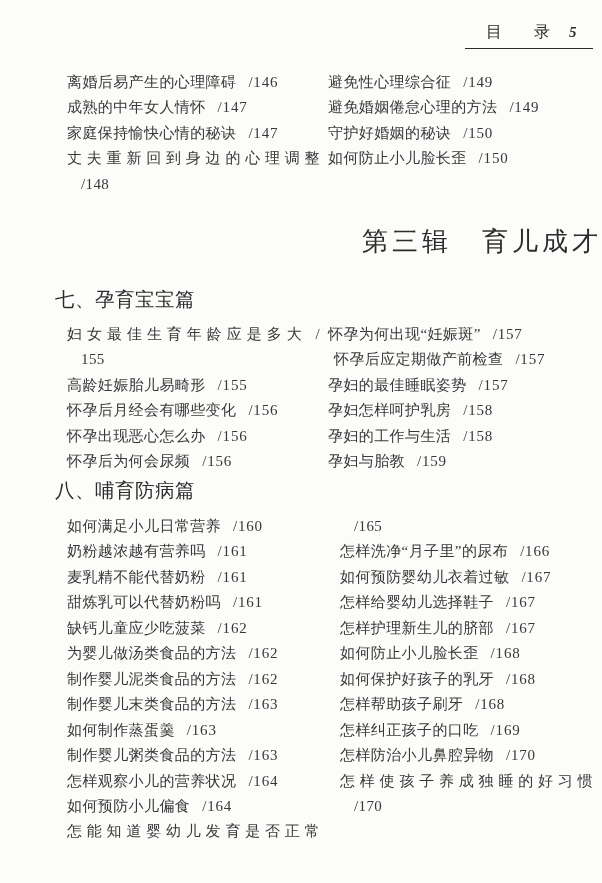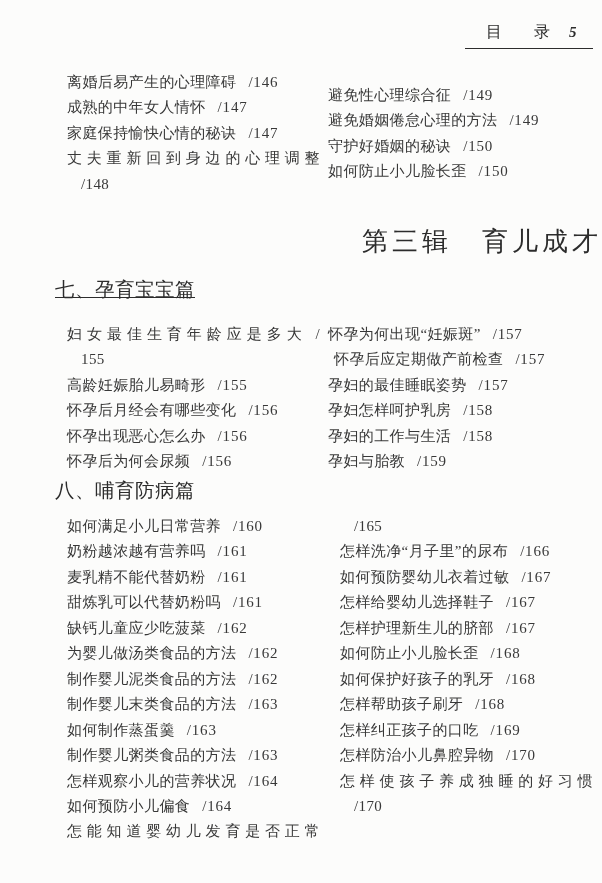--- a/index.html
+++ b/index.html
@@ -41,28 +41,28 @@
     letter-spacing:4px;
     color:var(--ink-dark);
   }
   .sec-title{
     position:absolute;left:55px;margin:0;
     font-size:19.5px;font-weight:normal;
     letter-spacing:0.5px;
     color:var(--ink-dark);
     white-space:nowrap;
   }
-  .sec-title-7{top:276px;text-decoration:underline;}
+  .sec-title-7{top:286px;}
   .sec-title-8{top:477px;}
   
   .toc-cols{
     position:absolute;left:67px;width:510px;
     display:flex;align-items:flex-start;
   }
-  .toc-block-1{top:70px;align-items:center;}
+  .toc-block-1{top:70px;}
   .toc-block-7{top:322px;}
   .toc-block-8{top:514px;gap:12px;}
   .col{width:253px;flex:0 0 253px;}
   .col + .col{margin-left:8px;}
   .entry{
     line-height:25.45px;
     font-size:15px;
     letter-spacing:0.4px;
     white-space:nowrap;
   }

